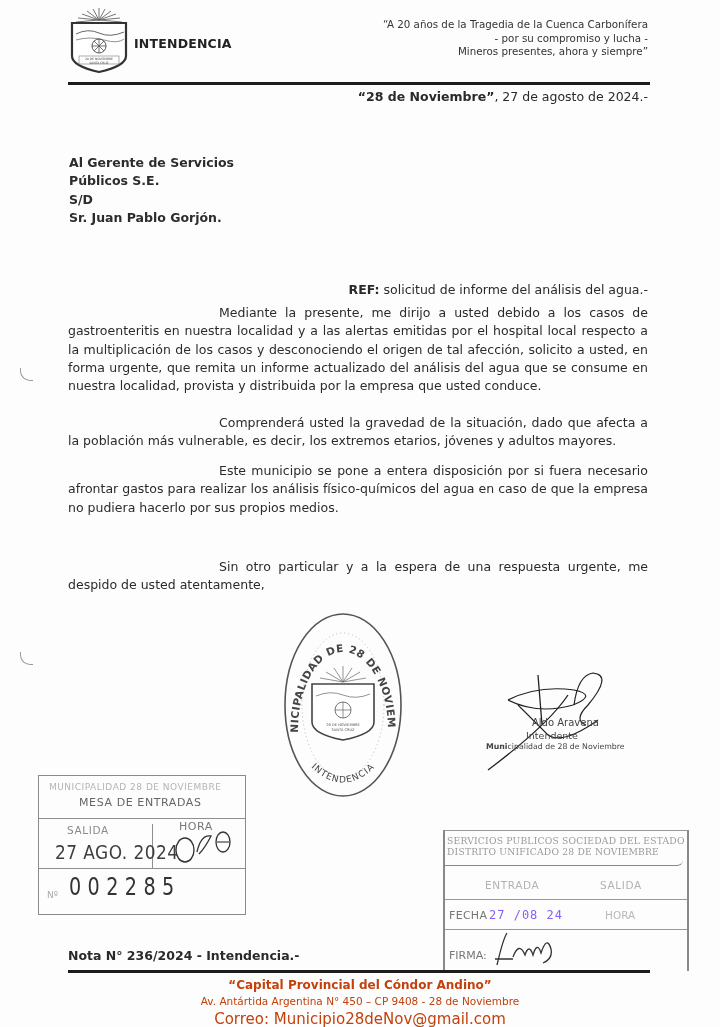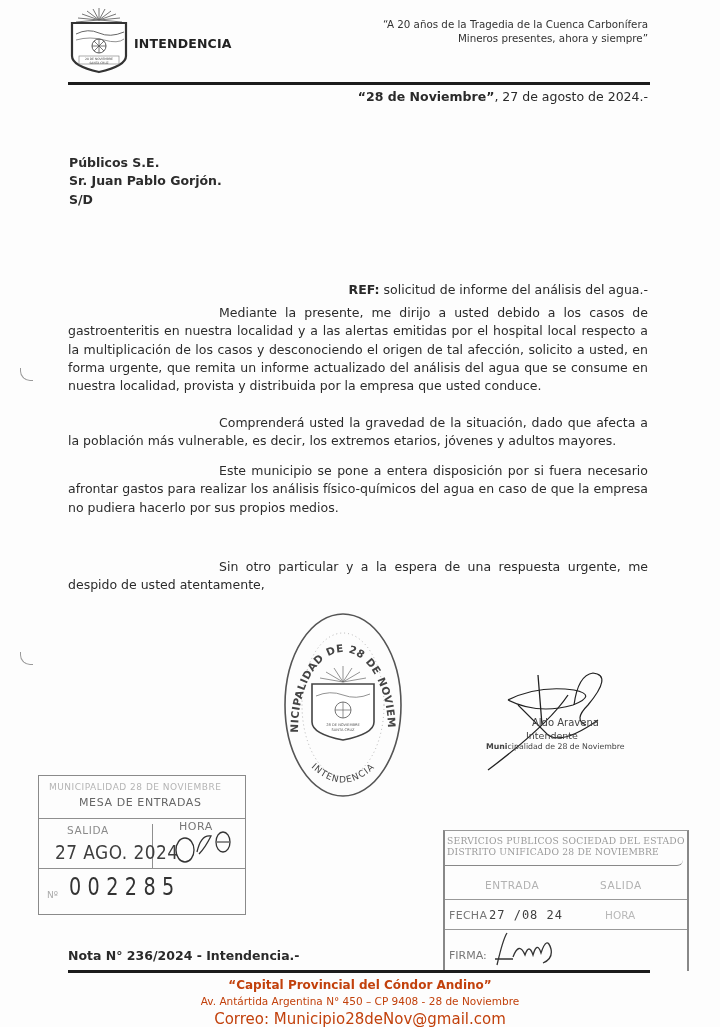--- a/index.html
+++ b/index.html
@@ -61,21 +61,21 @@
     .s1-nro { left: 30px; top: 97px; font-size: 24px; color: #333; letter-spacing: 8px; transform: scaleX(0.8); transform-origin: left; }
     .s1-vdiv { left: 113px; top: 48px; width: 1.2px; height: 44px; background: #8f8f8f; }
 
     
     .stamp2 { left: 443px; top: 830px; width: 242px; height: 140px; border-left: 2px solid #888; border-right: 2px solid #888; border-top: 1.2px solid #999; }
     .s2-head { left: 2px; top: 4px; font-size: 9.2px; line-height: 11px; color: #9a9a9a; font-family: "DejaVu Serif", serif; letter-spacing: 0.2px; }
     .s2-head-box { left: 0; top: 0; width: 238px; height: 34px; border-bottom: 1.2px solid #888; border-radius: 0 0 6px 0; }
     .s2-entrada { left: 40px; top: 48px; font-size: 10.5px; color: #b2b2b2; letter-spacing: 0.6px; }
     .s2-salida { left: 155px; top: 48px; font-size: 10.5px; color: #b2b2b2; letter-spacing: 0.6px; }
     .s2-fecha { left: 4px; top: 78px; font-size: 11px; color: #777; letter-spacing: 0.3px; }
-    .s2-fecha-val { left: 44px; top: 77px; font-size: 12px; color: #404040; font-family: "DejaVu Sans Mono", monospace; letter-spacing: 1px; }
+    .s2-fecha-val { left: 44px; top: 77px; font-size: 12px; color: #8b5cf6; font-family: "DejaVu Sans Mono", monospace; letter-spacing: 1px; }
     .s2-hora { left: 160px; top: 78px; font-size: 10.5px; color: #b8b8b8; }
     .s2-firma { left: 4px; top: 118px; font-size: 11px; color: #777; }
     .s2-firma-sig { left: 46px; top: 98px; width: 80px; height: 40px; }
     .s2-line { left: 0; right: 0; height: 1.2px; background: #999; }
 
     
     .nota { left: 68px; top: 948px; font-size: 12.5px; font-weight: bold; color: #2a2a2a; }
     .footer-rule { left: 68px; top: 970px; width: 582px; height: 3px; background: #1c1c1c; }
     .footer { left: 0; width: 720px; text-align: center; color: #c2410c; }
     .f1 { top: 978px; font-size: 12px; font-weight: bold; }
@@ -112,31 +112,33 @@
     </g>
     <rect x="11" y="50" width="40" height="8" fill="#fff" stroke="#777" stroke-width="0.6"></rect>
     <text x="31" y="54" font-size="3" text-anchor="middle" fill="#444" font-family="DejaVu Sans, sans-serif">28 DE NOVIEMBRE</text>
     <text x="31" y="57.5" font-size="3" text-anchor="middle" fill="#444" font-family="DejaVu Sans, sans-serif">SANTA CRUZ</text>
   </svg>
 </div>
 <div class="abs org-name">INTENDENCIA</div>
 
 <div class="abs motto">
   <div>“A 20 años de la Tragedia de la Cuenca Carbonífera</div>
+  <div>- por su compromiso y lucha -</div>
   <div>Mineros presentes, ahora y siempre”</div>
 </div>
 
 <div class="abs header-rule"></div>
 
 <div class="abs date-line"><b>“28 de Noviembre”</b><span>, 27 de agosto de 2024.-</span></div>
 
 <div class="abs recipient">
+  <div>Al Gerente de Servicios</div>
   <div>Públicos S.E.</div>
+  <div>S/D</div>
   <div>Sr. Juan Pablo Gorjón.</div>
-  <div>S/D</div>
 </div>
 
 <div class="abs ref"><b>REF:</b><span> solicitud de informe del análisis del agua.-</span></div>
 
 <p class="abs para p1">Mediante la presente, me dirijo a usted debido a los casos de gastroenteritis en nuestra localidad y a las alertas emitidas por el hospital local respecto a la multiplicación de los casos y desconociendo el origen de tal afección, solicito a usted, en forma urgente, que remita un informe actualizado del análisis del agua que se consume en nuestra localidad, provista y distribuida por la empresa que usted conduce.</p>
 <p class="abs para p2">Comprenderá usted la gravedad de la situación, dado que afecta a la población más vulnerable, es decir, los extremos etarios, jóvenes y adultos mayores.</p>
 <p class="abs para p3">Este municipio se pone a entera disposición por si fuera necesario afrontar gastos para realizar los análisis físico-químicos del agua en caso de que la empresa no pudiera hacerlo por sus propios medios.</p>
 <p class="abs para p4">Sin otro particular y a la espera de una respuesta urgente, me despido de usted atentamente,</p>
 
 <div class="abs margin-mark" style="left:20px; top:368px;"></div>

